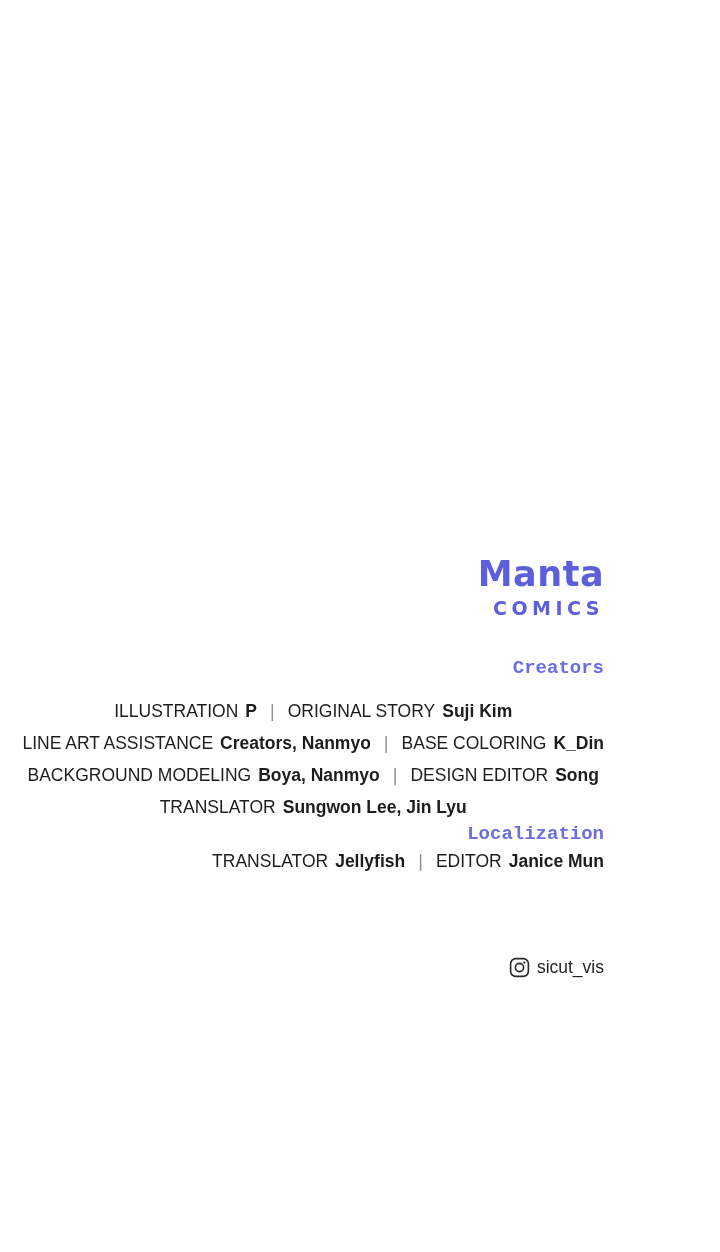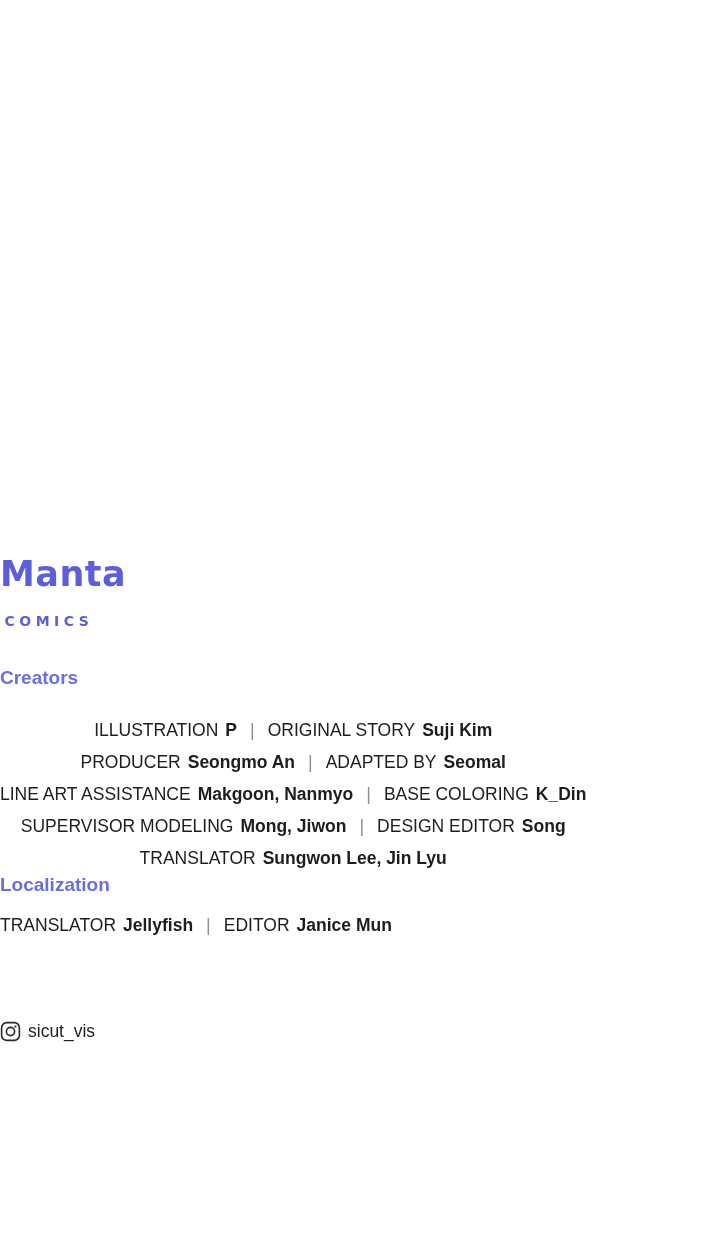--- a/index.html
+++ b/index.html
@@ -16,55 +16,56 @@
     background: #ffffff;
     font-family: "Liberation Sans", "DejaVu Sans", sans-serif;
     overflow: hidden;
   }
   .page {
     position: relative;
     width: 604px;
     height: 1252px;
     display: flex;
     flex-direction: column;
-    align-items: flex-start;
+    align-items: flex-end;
     padding-top: 554px;
   }
   .brand-name {
     font-family: "DejaVu Sans", sans-serif;
     font-weight: bold;
     font-size: 35px;
     line-height: 40px;
     letter-spacing: 0.5px;
     color: var(--brand);
   }
   .brand-tagline {
-    margin-top: 19px;
+    margin-top: 3px;
     font-family: "DejaVu Sans", sans-serif;
-    font-size: 14px;
+    font-size: 19px;
     font-weight: bold;
     letter-spacing: 4.5px;
     text-indent: 4.5px;
     color: var(--brand);
   }
   .section-heading {
     font-size: 19px;
     font-weight: bold;
     line-height: 22px;
     color: var(--accent);
+    font-family: Liberation Mono, monospace;
   }
   .heading-creators { margin-top: 38px; }
   .heading-localization { }
   .lines {
     display: flex;
     flex-direction: column;
     align-items: center;
   }
-  .lines-creators { margin-top: 25px; }
-  .lines-localization { margin-top: 13px; }
+  .lines-creators { margin-top: 16px; }
+  .lines-localization { }
   .credit-line {
     font-size: 17.5px;
     line-height: 32px;
     color: var(--ink);
     white-space: nowrap;
     text-align: center;
   }
   .credit-role { font-weight: 400; }
   .credit-names { font-weight: bold; margin-left: 7px; }
   .credit-sep {
@@ -91,23 +92,22 @@
 <div class="page">
 
   <div class="brand-name">Manta</div>
 
   <div class="brand-tagline">COMICS</div>
 
   <div class="section-heading heading-creators">Creators</div>
 
   <div class="lines lines-creators">
       <div class="credit-line"><span class="credit-role">ILLUSTRATION</span><span class="credit-names">P</span><span class="credit-sep">|</span><span class="credit-role">ORIGINAL STORY</span><span class="credit-names">Suji Kim</span></div>
-      <div class="credit-line"><span class="credit-role">PRODUCER</span><span class="credit-names">Seongmo An</span><span class="credit-sep">|</span><span class="credit-role">ADAPTED BY</span><span class="credit-names">Seomal</span></div>
-      <div class="credit-line"><span class="credit-role">LINE ART ASSISTANCE</span><span class="credit-names">Makgoon, Nanmyo</span><span class="credit-sep">|</span><span class="credit-role">BASE COLORING</span><span class="credit-names">K_Din</span></div>
-      <div class="credit-line"><span class="credit-role">SUPERVISOR MODELING</span><span class="credit-names">Mong, Jiwon</span><span class="credit-sep">|</span><span class="credit-role">DESIGN EDITOR</span><span class="credit-names">Song</span></div>
+      <div class="credit-line"><span class="credit-role">LINE ART ASSISTANCE</span><span class="credit-names">Creators, Nanmyo</span><span class="credit-sep">|</span><span class="credit-role">BASE COLORING</span><span class="credit-names">K_Din</span></div>
+      <div class="credit-line"><span class="credit-role">BACKGROUND MODELING</span><span class="credit-names">Boya, Nanmyo</span><span class="credit-sep">|</span><span class="credit-role">DESIGN EDITOR</span><span class="credit-names">Song</span></div>
       <div class="credit-line"><span class="credit-role">TRANSLATOR</span><span class="credit-names">Sungwon Lee, Jin Lyu</span></div>
     </div>
 
   <div class="section-heading heading-localization">Localization</div>
 
   <div class="lines lines-localization">
       <div class="credit-line"><span class="credit-role">TRANSLATOR</span><span class="credit-names">Jellyfish</span><span class="credit-sep">|</span><span class="credit-role">EDITOR</span><span class="credit-names">Janice Mun</span></div>
     </div>
 
   <div class="footer">

